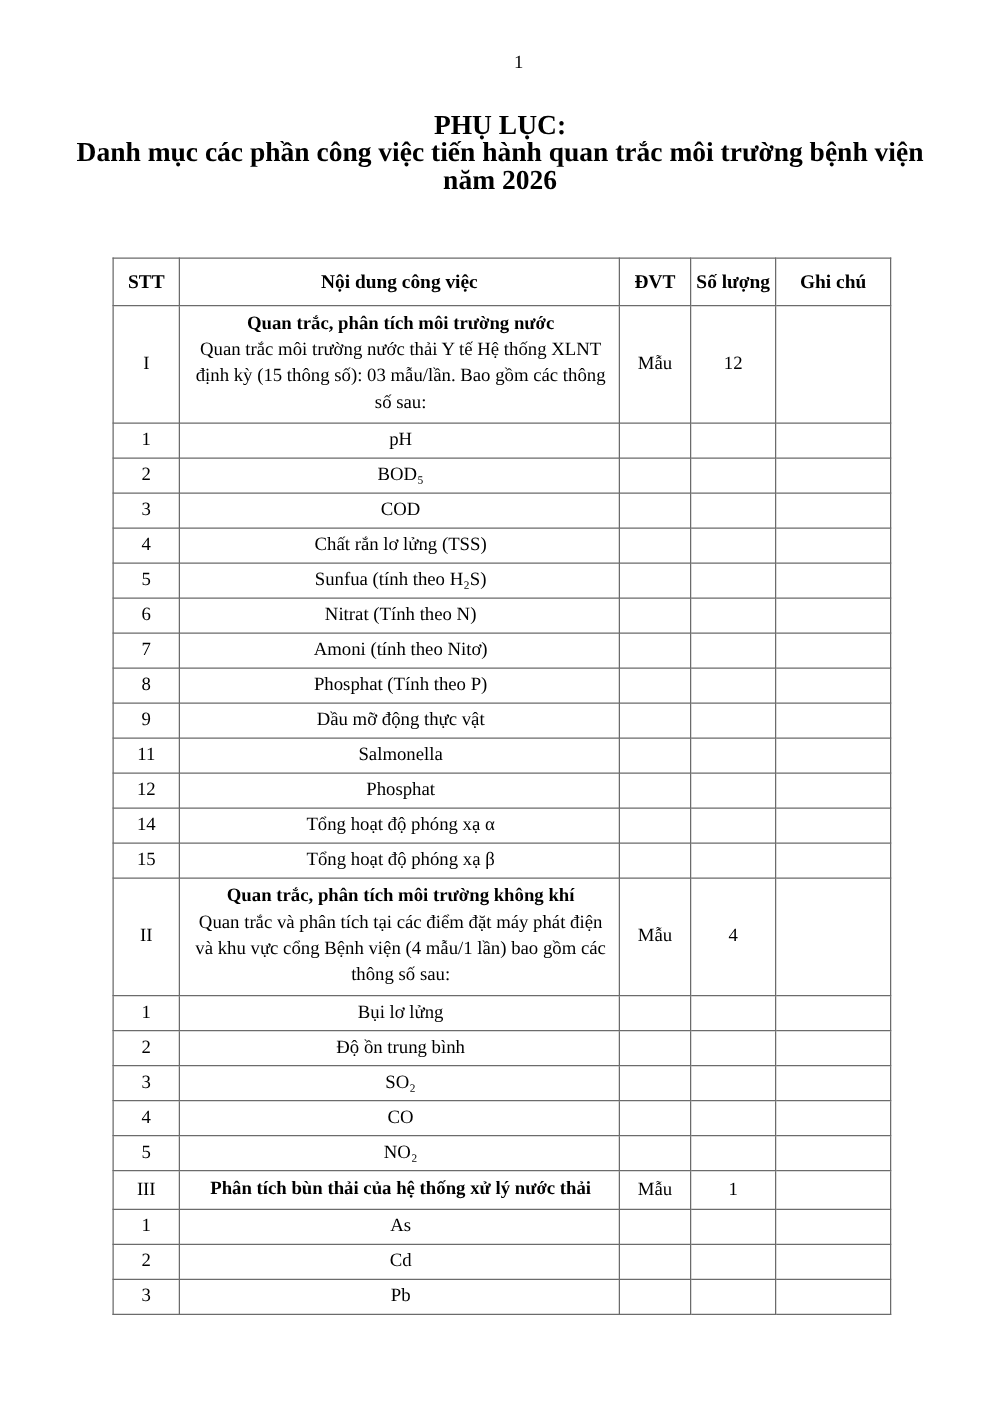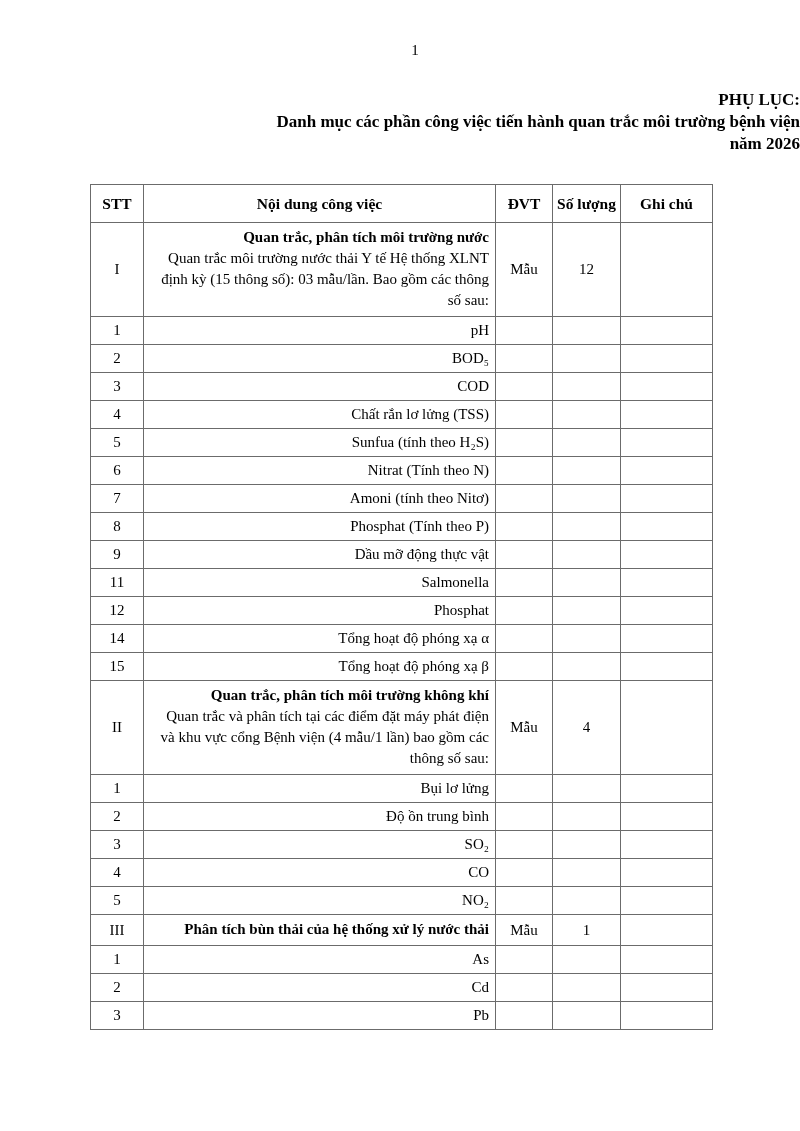--- a/index.html
+++ b/index.html
@@ -15,31 +15,31 @@
     width: 800px; height: 1131px;
     padding-top: 42px;
   }
   .page-number {
     text-align: center;
     font-size: 15px;
     padding-left: 30px; 
   }
   .title-block {
     margin-top: 30px;
-    text-align: right;
+    text-align: center;
     font-weight: bold;
     line-height: 21px;
-    font-size: 17px;
+    font-size: 22px;
   }
   .title-block div { margin-bottom: 1px; }
   table.main-table {
     border-collapse: collapse;
     table-layout: fixed;
     width: 622px;
-    margin: 30px 0 0 90px;
+    margin: 52px 0 0 90px;
     font-size: 15px;
   }
   table.main-table col.c1 { width: 53px; }
   table.main-table col.c2 { width: 352px; }
   table.main-table col.c3 { width: 57px; }
   table.main-table col.c4 { width: 68px; }
   table.main-table col.c5 { width: 92px; }
   table.main-table th, table.main-table td {
     border: 1px solid #6b6b6b;
     vertical-align: middle;
@@ -52,21 +52,21 @@
     padding: 4px 2px;
     height: 38px;
     line-height: 19px;
     font-size: 15.5px;
   }
   td.c-stt, td.c-dvt, td.c-qty {
     text-align: center;
     padding: 2px;
   }
   td.c-content {
-    text-align: right;
+    text-align: center;
     padding: 3px 6px 3px 8px;
     line-height: 21px;
   }
   tr.item-row td { height: 27px; }
   tr.section-row td.c-content { padding-top: 4px; padding-bottom: 5px; }
   .bold-line { font-weight: bold; }
   .text-line { font-weight: normal; }
 </style>
 </head>
 <body>

